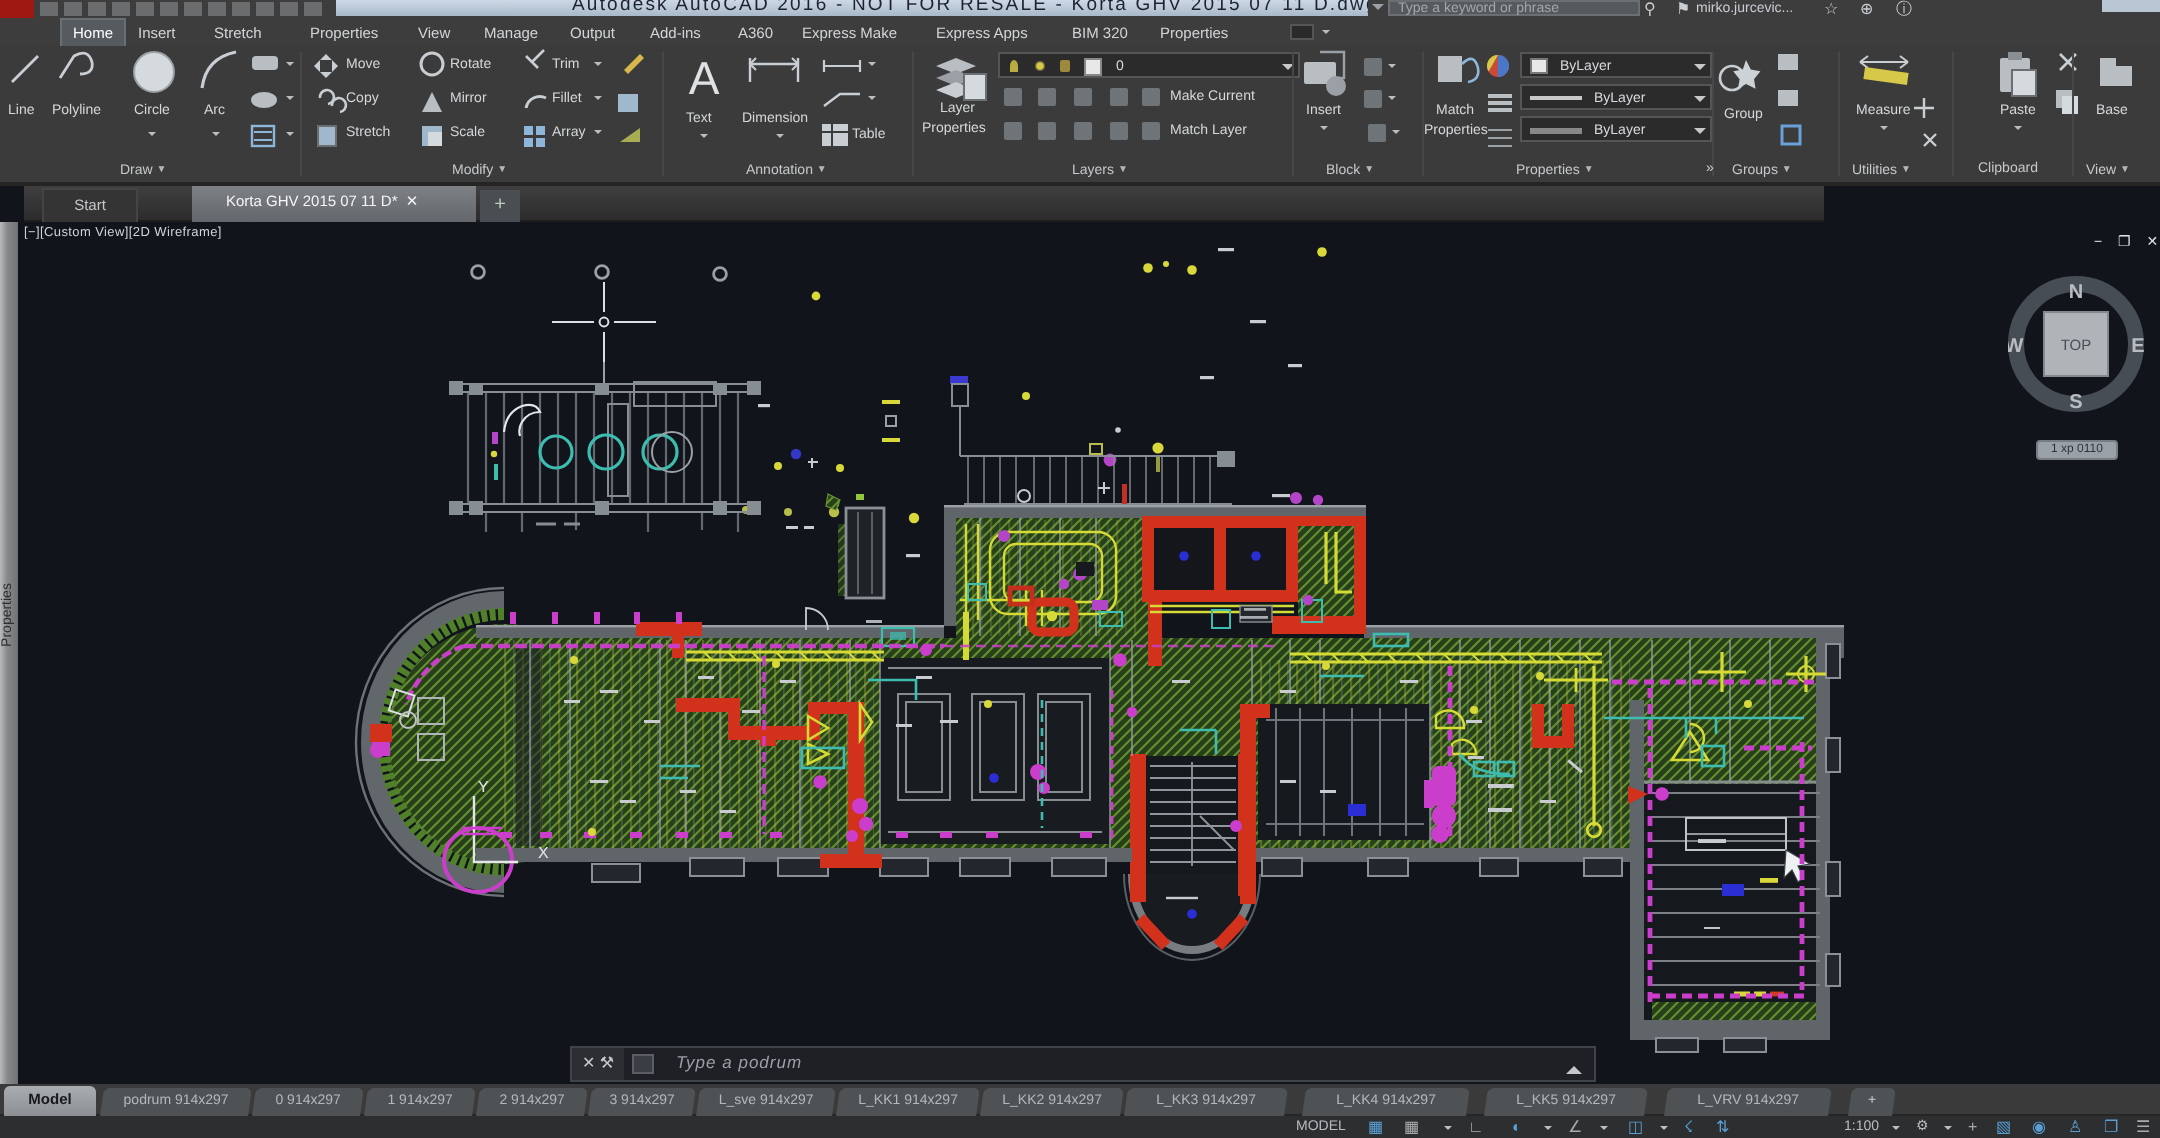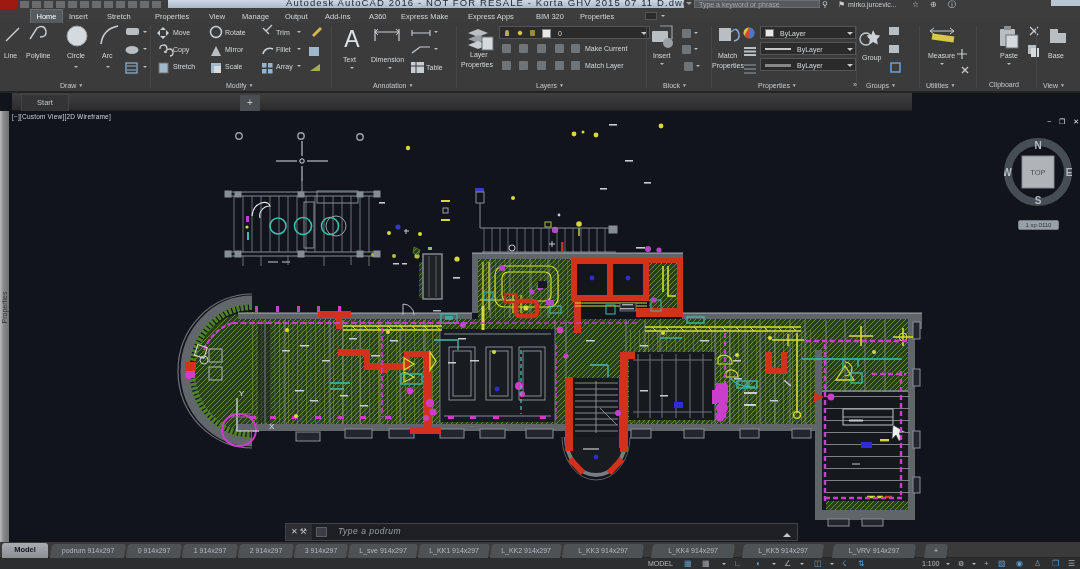--- a/index.html
+++ b/index.html
@@ -788,20 +788,21 @@
     <span class="plabel ab" style="left:663px;">Block <i>▼</i></span>
     <span class="plabel ab" style="left:758px;">Properties <i>▼</i></span>
     <span class="plabel ab" style="left:853px;">»</span>
     <span class="plabel ab" style="left:866px;">Groups <i>▼</i></span>
     <span class="plabel ab" style="left:926px;">Utilities <i>▼</i></span>
     <span class="plabel ab" style="left:989px;">Clipboard</span>
     <span class="plabel ab" style="left:1043px;">View <i>▼</i></span>
   </div>
   <div id="ftabs" class="ab">
     <div id="starttab" class="ab">Start</div>
+    <div id="doctab" class="ab">Korta GHV 2015 07 11 D* &nbsp;✕</div>
     <div id="plustab" class="ab">+</div>
   </div>
 
   <div id="pstrip" class="ab">
       <div id="pstriptxt" class="ab">Properties</div>
     </div>
   <div id="vlabel" class="ab">[−][Custom View][2D Wireframe]</div>
   <div id="wctl" class="ab">− ❐ ✕</div>
 
   <div id="vcube" class="ab">

